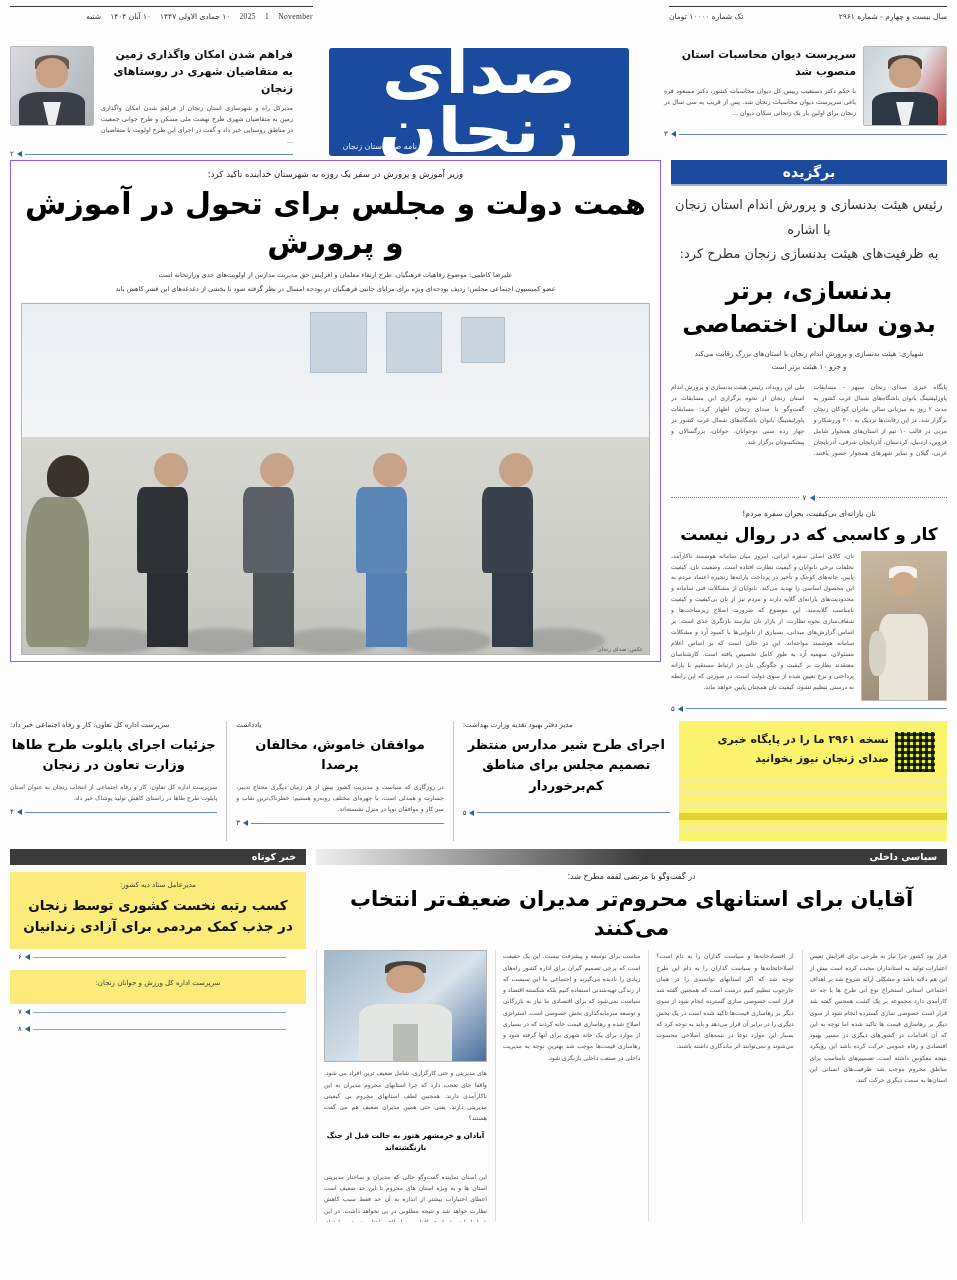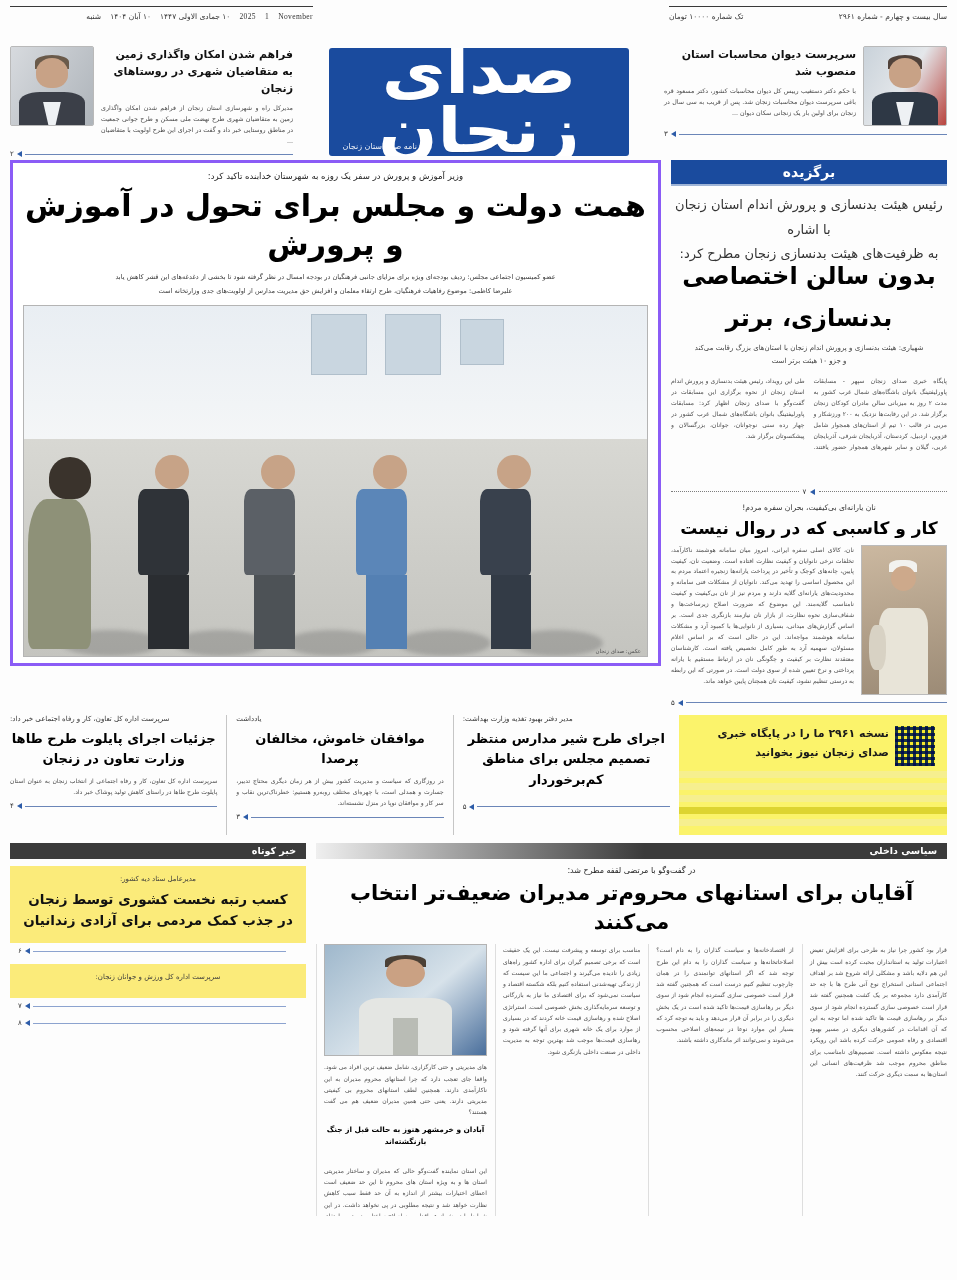--- a/index.html
+++ b/index.html
@@ -260,21 +260,21 @@
     font-size: 6.1px;
     line-height: 1.8;
     color: #4d4d4d;
     text-align: justify;
     overflow: hidden;
     max-height: 150px;
   }
 
   
   .hero {
-    border: 3px solid #8b5cf6;
+    border: 1px solid #8b5cf6;
     padding: 8px 10px 6px;
     background: #fff;
     position: relative;
   }
   .hero-kicker {
     text-align: center;
     font-size: 8.6px;
     color: #222;
     margin-bottom: 5px;
   }
@@ -593,22 +593,22 @@
   <div class="main-row">
 
     <div class="col-left">
 
       <div class="bargozide-bar">برگزیده</div>
       <div class="sub-rule"></div>
 
       <div class="kicker">رئیس هیئت بدنسازی و پرورش اندام استان زنجان با اشاره</div>
       <div class="kicker">به ظرفیت‌های هیئت بدنسازی زنجان مطرح کرد:</div>
 
+      <div class="feat-head">بدنسازی، برتر</div>
       <div class="feat-head" style="margin-top:-8px">بدون سالن اختصاصی</div>
-      <div class="feat-head">بدنسازی، برتر</div>
 
       <div class="feat-sub">شهیاری: هیئت بدنسازی و پرورش اندام زنجان با استان‌های بزرگ رقابت می‌کند</div>
       <div class="feat-sub">و جزو ۱۰ هیئت برتر است</div>
 
       <div class="body-cols">پایگاه خبری صدای زنجان سپهر - مسابقات پاورلیفتینگ بانوان باشگاه‌های شمال غرب کشور به مدت ۲ روز به میزبانی سالن مادران کودکان زنجان برگزار شد. در این رقابت‌ها نزدیک به ۲۰۰ ورزشکار و مربی در قالب ۱۰ تیم از استان‌های همجوار شامل قزوین، اردبیل، کردستان، آذربایجان شرقی، آذربایجان غربی، گیلان و سایر شهرهای همجوار حضور یافتند. طی این رویداد، رئیس هیئت بدنسازی و پرورش اندام استان زنجان از نحوه برگزاری این مسابقات در گفت‌وگو با صدای زنجان اظهار کرد: مسابقات پاورلیفتینگ بانوان باشگاه‌های شمال غرب کشور در چهار رده سنی نوجوانان، جوانان، بزرگسالان و پیشکسوتان برگزار شد.</div>
 
       <div class="divider-dot">
         <span class="dl"></span>
         <span class="dt"></span>
         <span class="dn">۷</span>
@@ -632,22 +632,22 @@
           <span class="tri"></span>
           <span class="num">۵</span>
         </div>
       </div>
     </div>
 
     <div class="col-main">
       <div class="hero">
         <div class="hero-kicker">وزیر آموزش و پرورش در سفر یک روزه به شهرستان خدابنده تاکید کرد:</div>
         <div class="hero-head">همت دولت و مجلس برای تحول در آموزش و پرورش</div>
+        <div class="hero-sub">علیرضا کاظمی: موضوع رفاهیات فرهنگیان، طرح ارتقاء معلمان و افزایش حق مدیریت مدارس از اولویت‌های جدی وزارتخانه است</div>
         <div class="hero-sub">عضو کمیسیون اجتماعی مجلس: ردیف بودجه‌ای ویژه برای مزایای جانبی فرهنگیان در بودجه امسال در نظر گرفته شود تا بخشی از دغدغه‌های این قشر کاهش یابد</div>
-        <div class="hero-sub">علیرضا کاظمی: موضوع رفاهیات فرهنگیان، طرح ارتقاء معلمان و افزایش حق مدیریت مدارس از اولویت‌های جدی وزارتخانه است</div>
 
         <div class="hero-photo">
           <div class="bldg">
             <div class="bldg-win" style="left:46%;top:6%;width:9%;height:46%"></div>
             <div class="bldg-win" style="left:58%;top:6%;width:9%;height:46%"></div>
             <div class="bldg-win" style="left:70%;top:10%;width:7%;height:34%"></div>
           </div>
           <div class="ground"></div>
 
           <div class="shadow-blob" style="left:6%;width:16%"></div>

